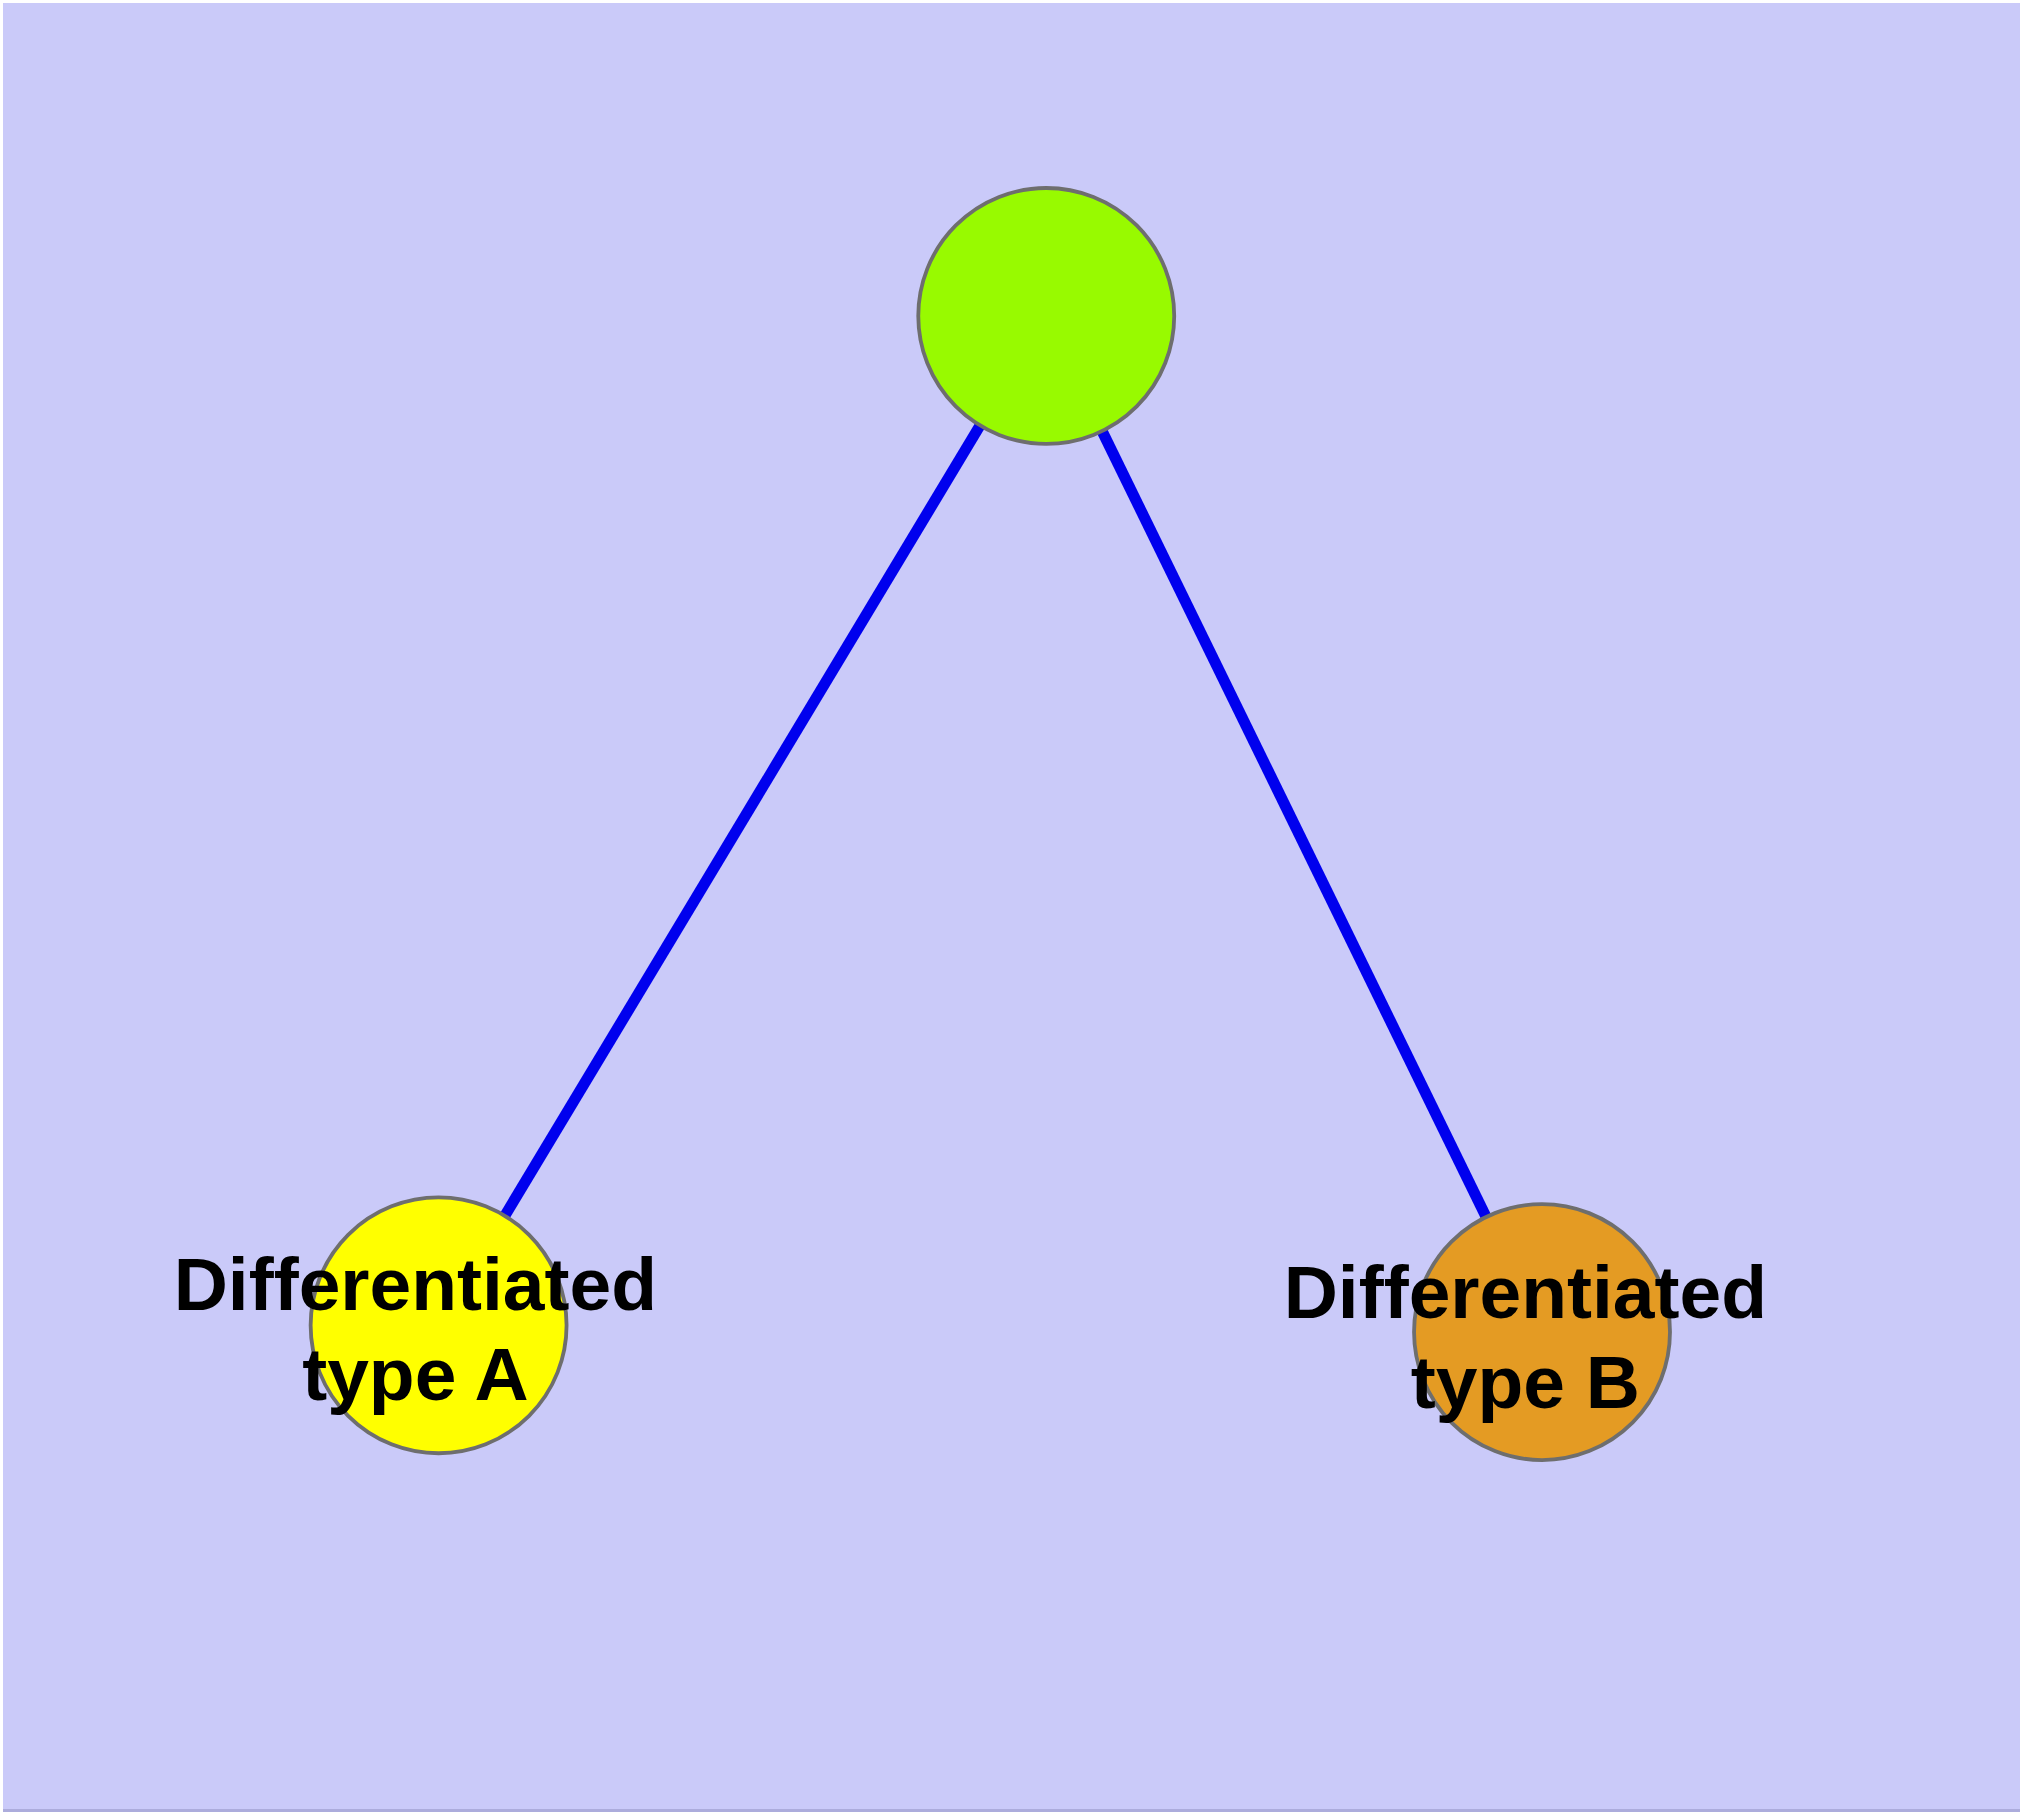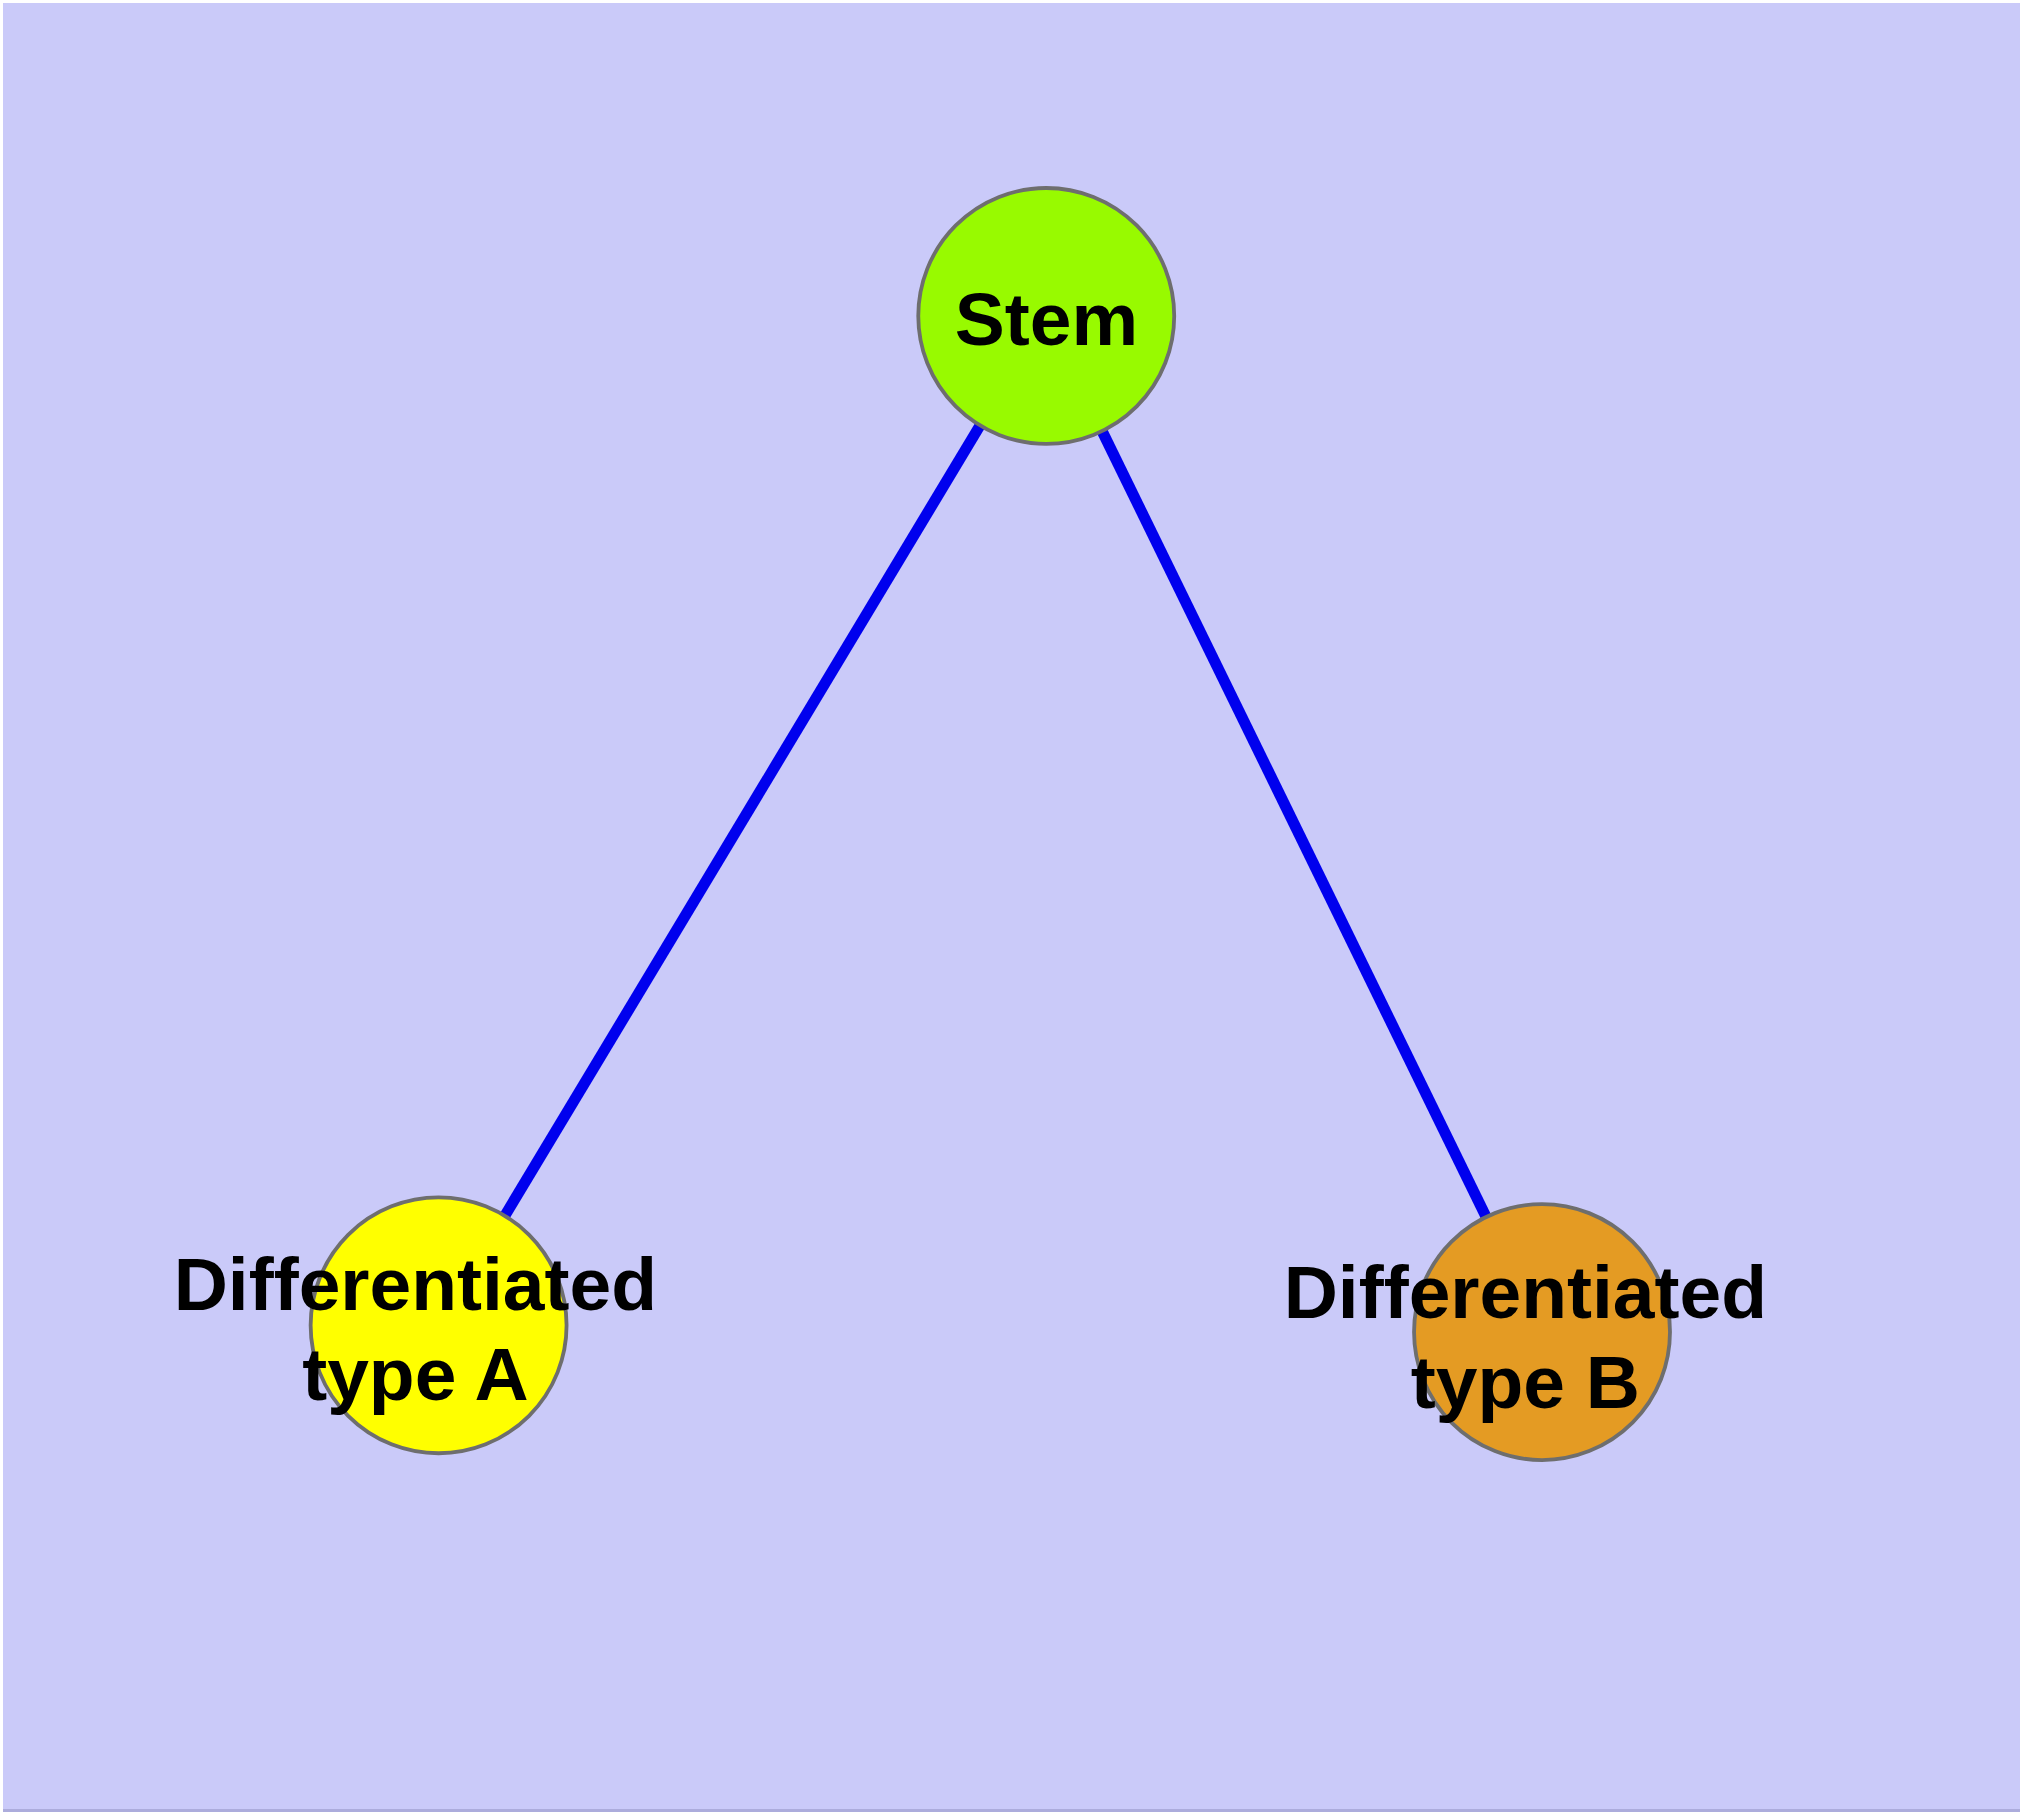--- a/index.html
+++ b/index.html
@@ -66,21 +66,20 @@
 
     <line class="edge" x1="1297" y1="505" x2="1750" y2="1432" stroke="#0000EE"></line>
 
     <circle class="node" cx="1231" cy="369" r="151" fill="#98FA00"></circle>
 
     <circle class="node" cx="514" cy="1560" r="151" fill="#FFFF00"></circle>
 
     <circle class="node" cx="1816" cy="1568" r="151" fill="#E49B23"></circle>
   </svg>
 
-  <div class="node-label" style="left:1043px; top:316px;">Stem</div>
 
   <div class="node-label" style="left:412px; top:1326px;">Differentiated
 type A</div>
 
   <div class="node-label" style="left:1522px; top:1334px;">Differentiated
 type B</div>
 
   <div id="canvas-bottom-edge"></div>
 </div>
 

